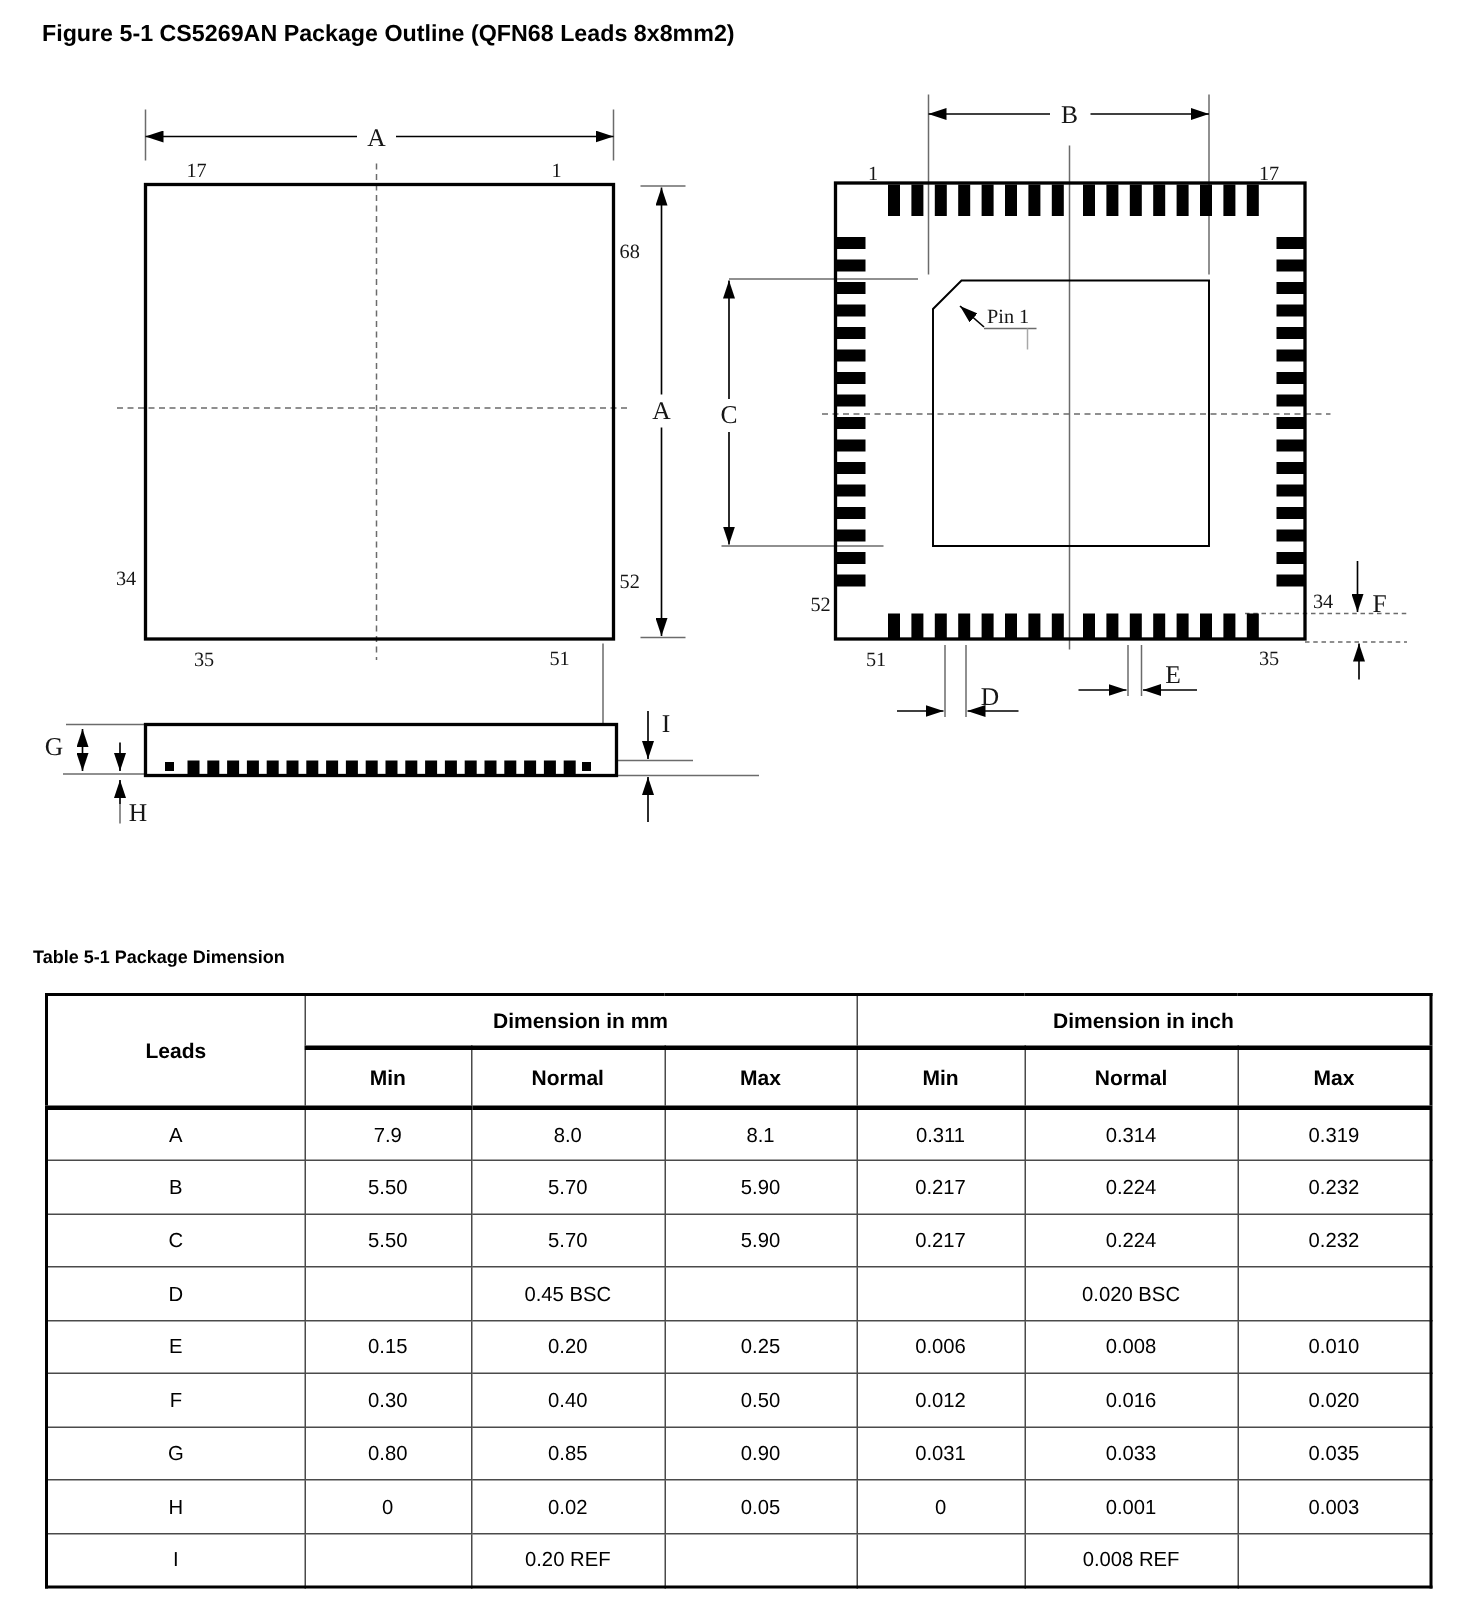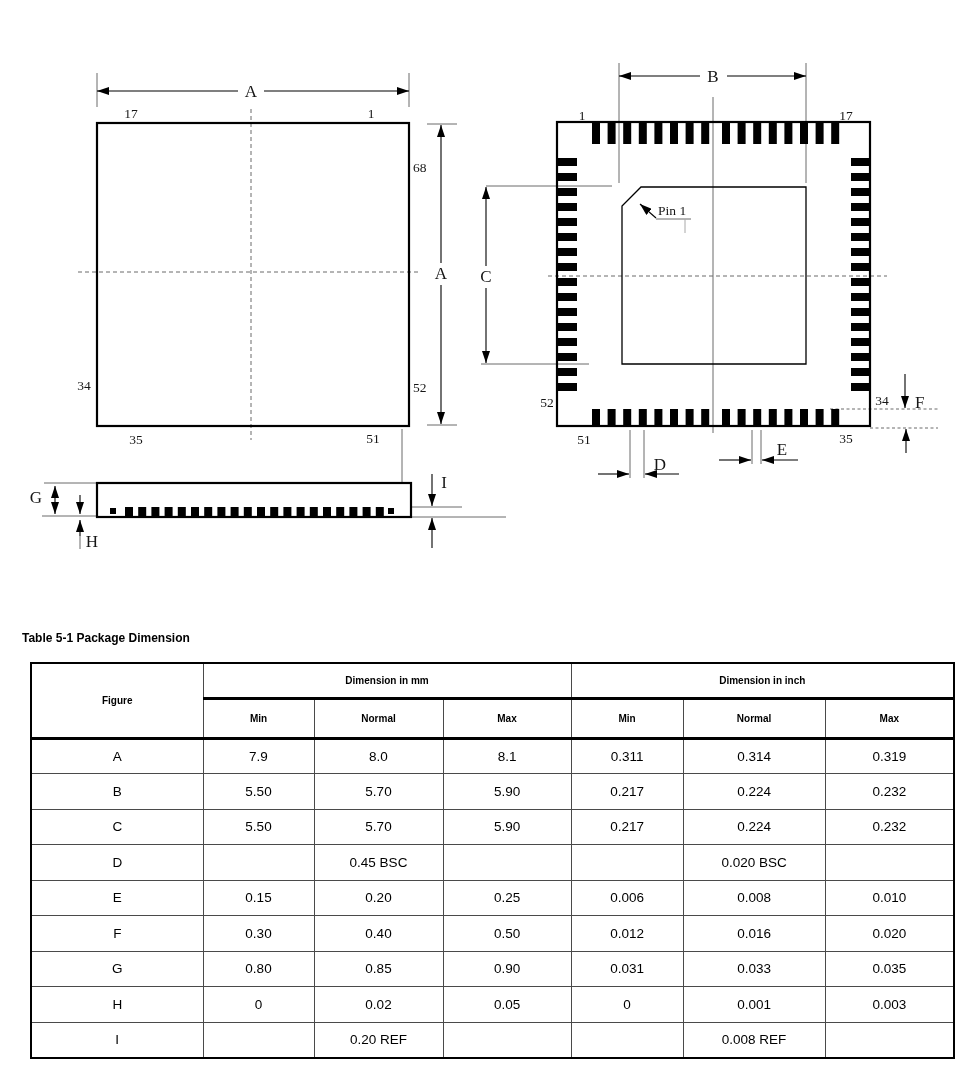--- a/index.html
+++ b/index.html
@@ -21,29 +21,30 @@
   .num { font-size:13.5px; }
   .dim { font-size:17px; }
   .pin1t { font-size:13.5px; }
 
   
   .dim-table { position:absolute; left:30px; top:662px; width:923px;
                border-collapse:collapse; table-layout:fixed;
                border:2px solid #000; font-size:13.5px; }
   .dim-table th, .dim-table td { border:1px solid #4a4a4a; text-align:center;
                vertical-align:middle; padding:0; overflow:hidden; }
-  .dim-table th { font-size:10px; font-weight:bold; }
+  .dim-table th { font-size:14px; font-weight:bold; }
   .hr1 { height:35px; } .hr2 { height:40px; } .dr { height:35.5px; }
   .thick-b { border-bottom:3px solid #000 !important; }
 </style>
 </head>
 <body>
 
 <div class="page">
 
+  <div class="fig-title">Figure 5-1 CS5269AN Package Outline (QFN68 Leads 8x8mm2)</div>
 
   <svg class="figure" width="980" height="625" viewBox="0 0 980 625">
     <defs>
       <marker id="ah" orient="auto-start-reverse" markerUnits="userSpaceOnUse" markerWidth="12" markerHeight="8" refX="12" refY="4">
         <path d="M0,0 L12,4 L0,8 z" fill="#000"></path>
       </marker>
     </defs>
 
     <g>
       <g>
@@ -234,21 +235,21 @@
       <col style="width:172px">
         <col style="width:111px">
         <col style="width:129px">
         <col style="width:128px">
       <col style="width:112px">
         <col style="width:142px">
         <col style="width:129px">
     </colgroup>
     <thead>
       <tr class="hr1">
-        <th rowspan="2" class="thick-b">Figure</th>
+        <th rowspan="2" class="thick-b">Leads</th>
         <th colspan="3" class="thick-b">Dimension in mm</th>
         <th colspan="3" class="thick-b">Dimension in inch</th>
       </tr>
       <tr class="hr2">
         <th class="thick-b">Min</th>
         <th class="thick-b">Normal</th>
         <th class="thick-b">Max</th>
         <th class="thick-b">Min</th>
         <th class="thick-b">Normal</th>
         <th class="thick-b">Max</th>

